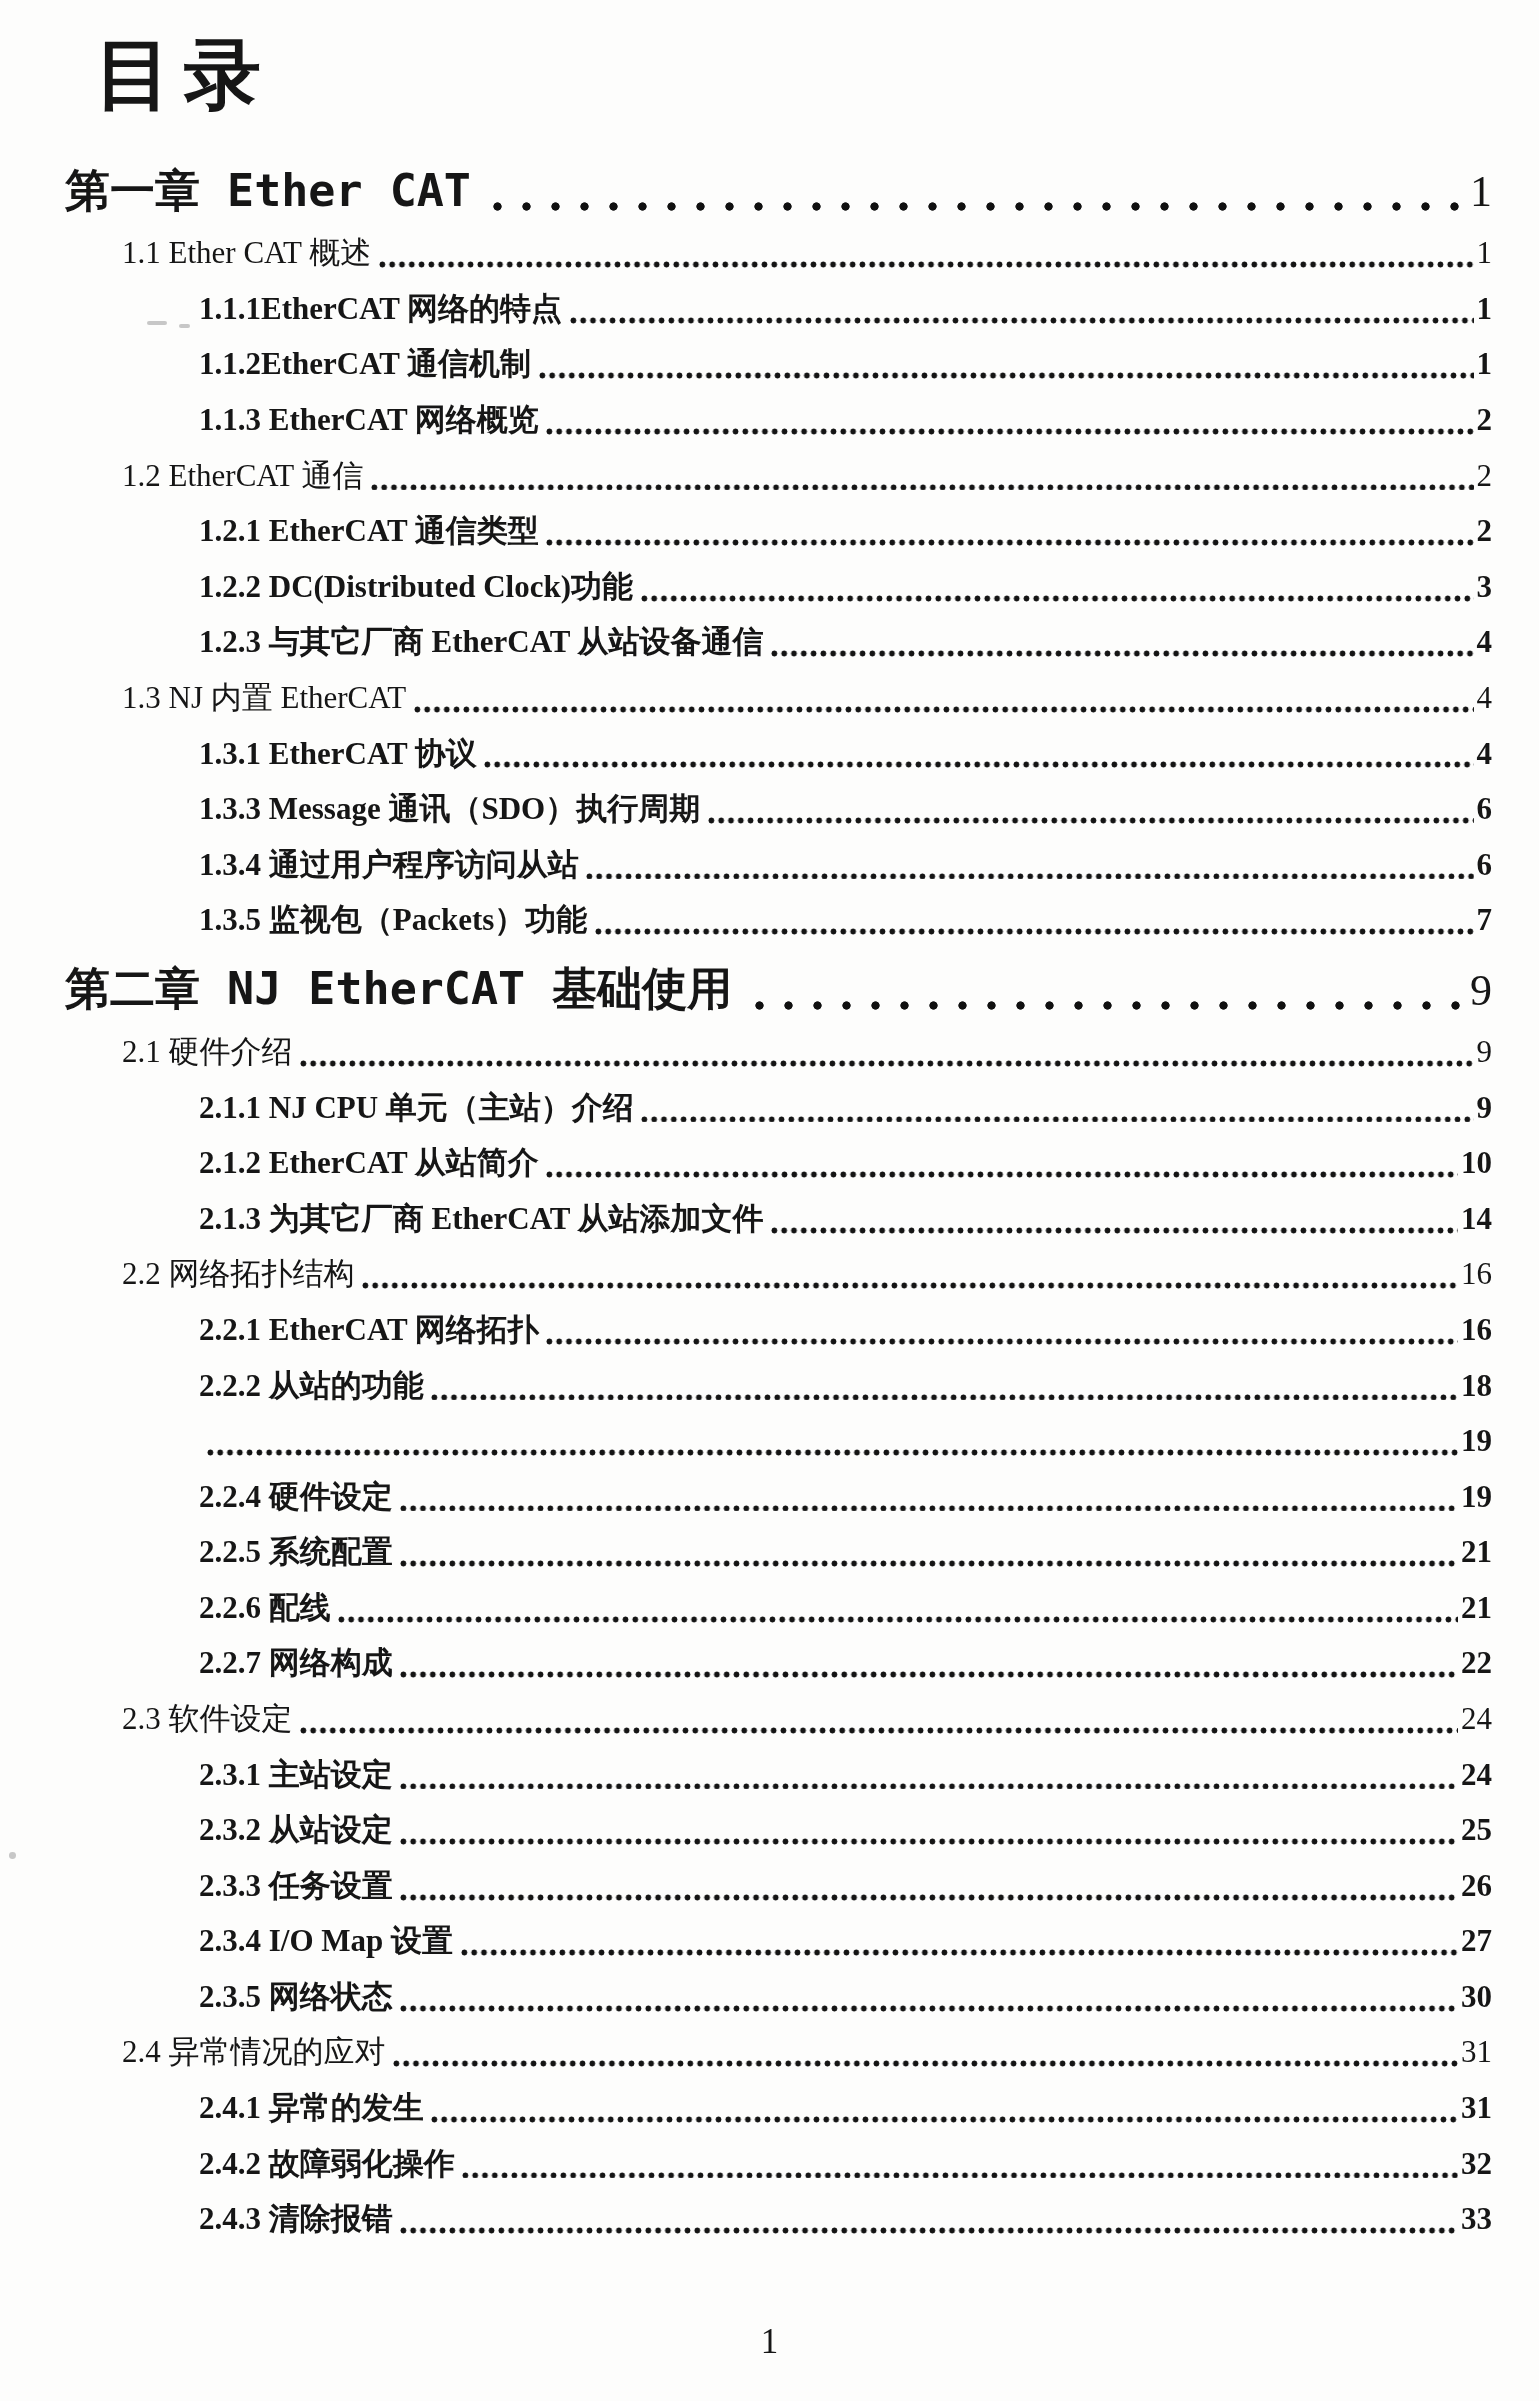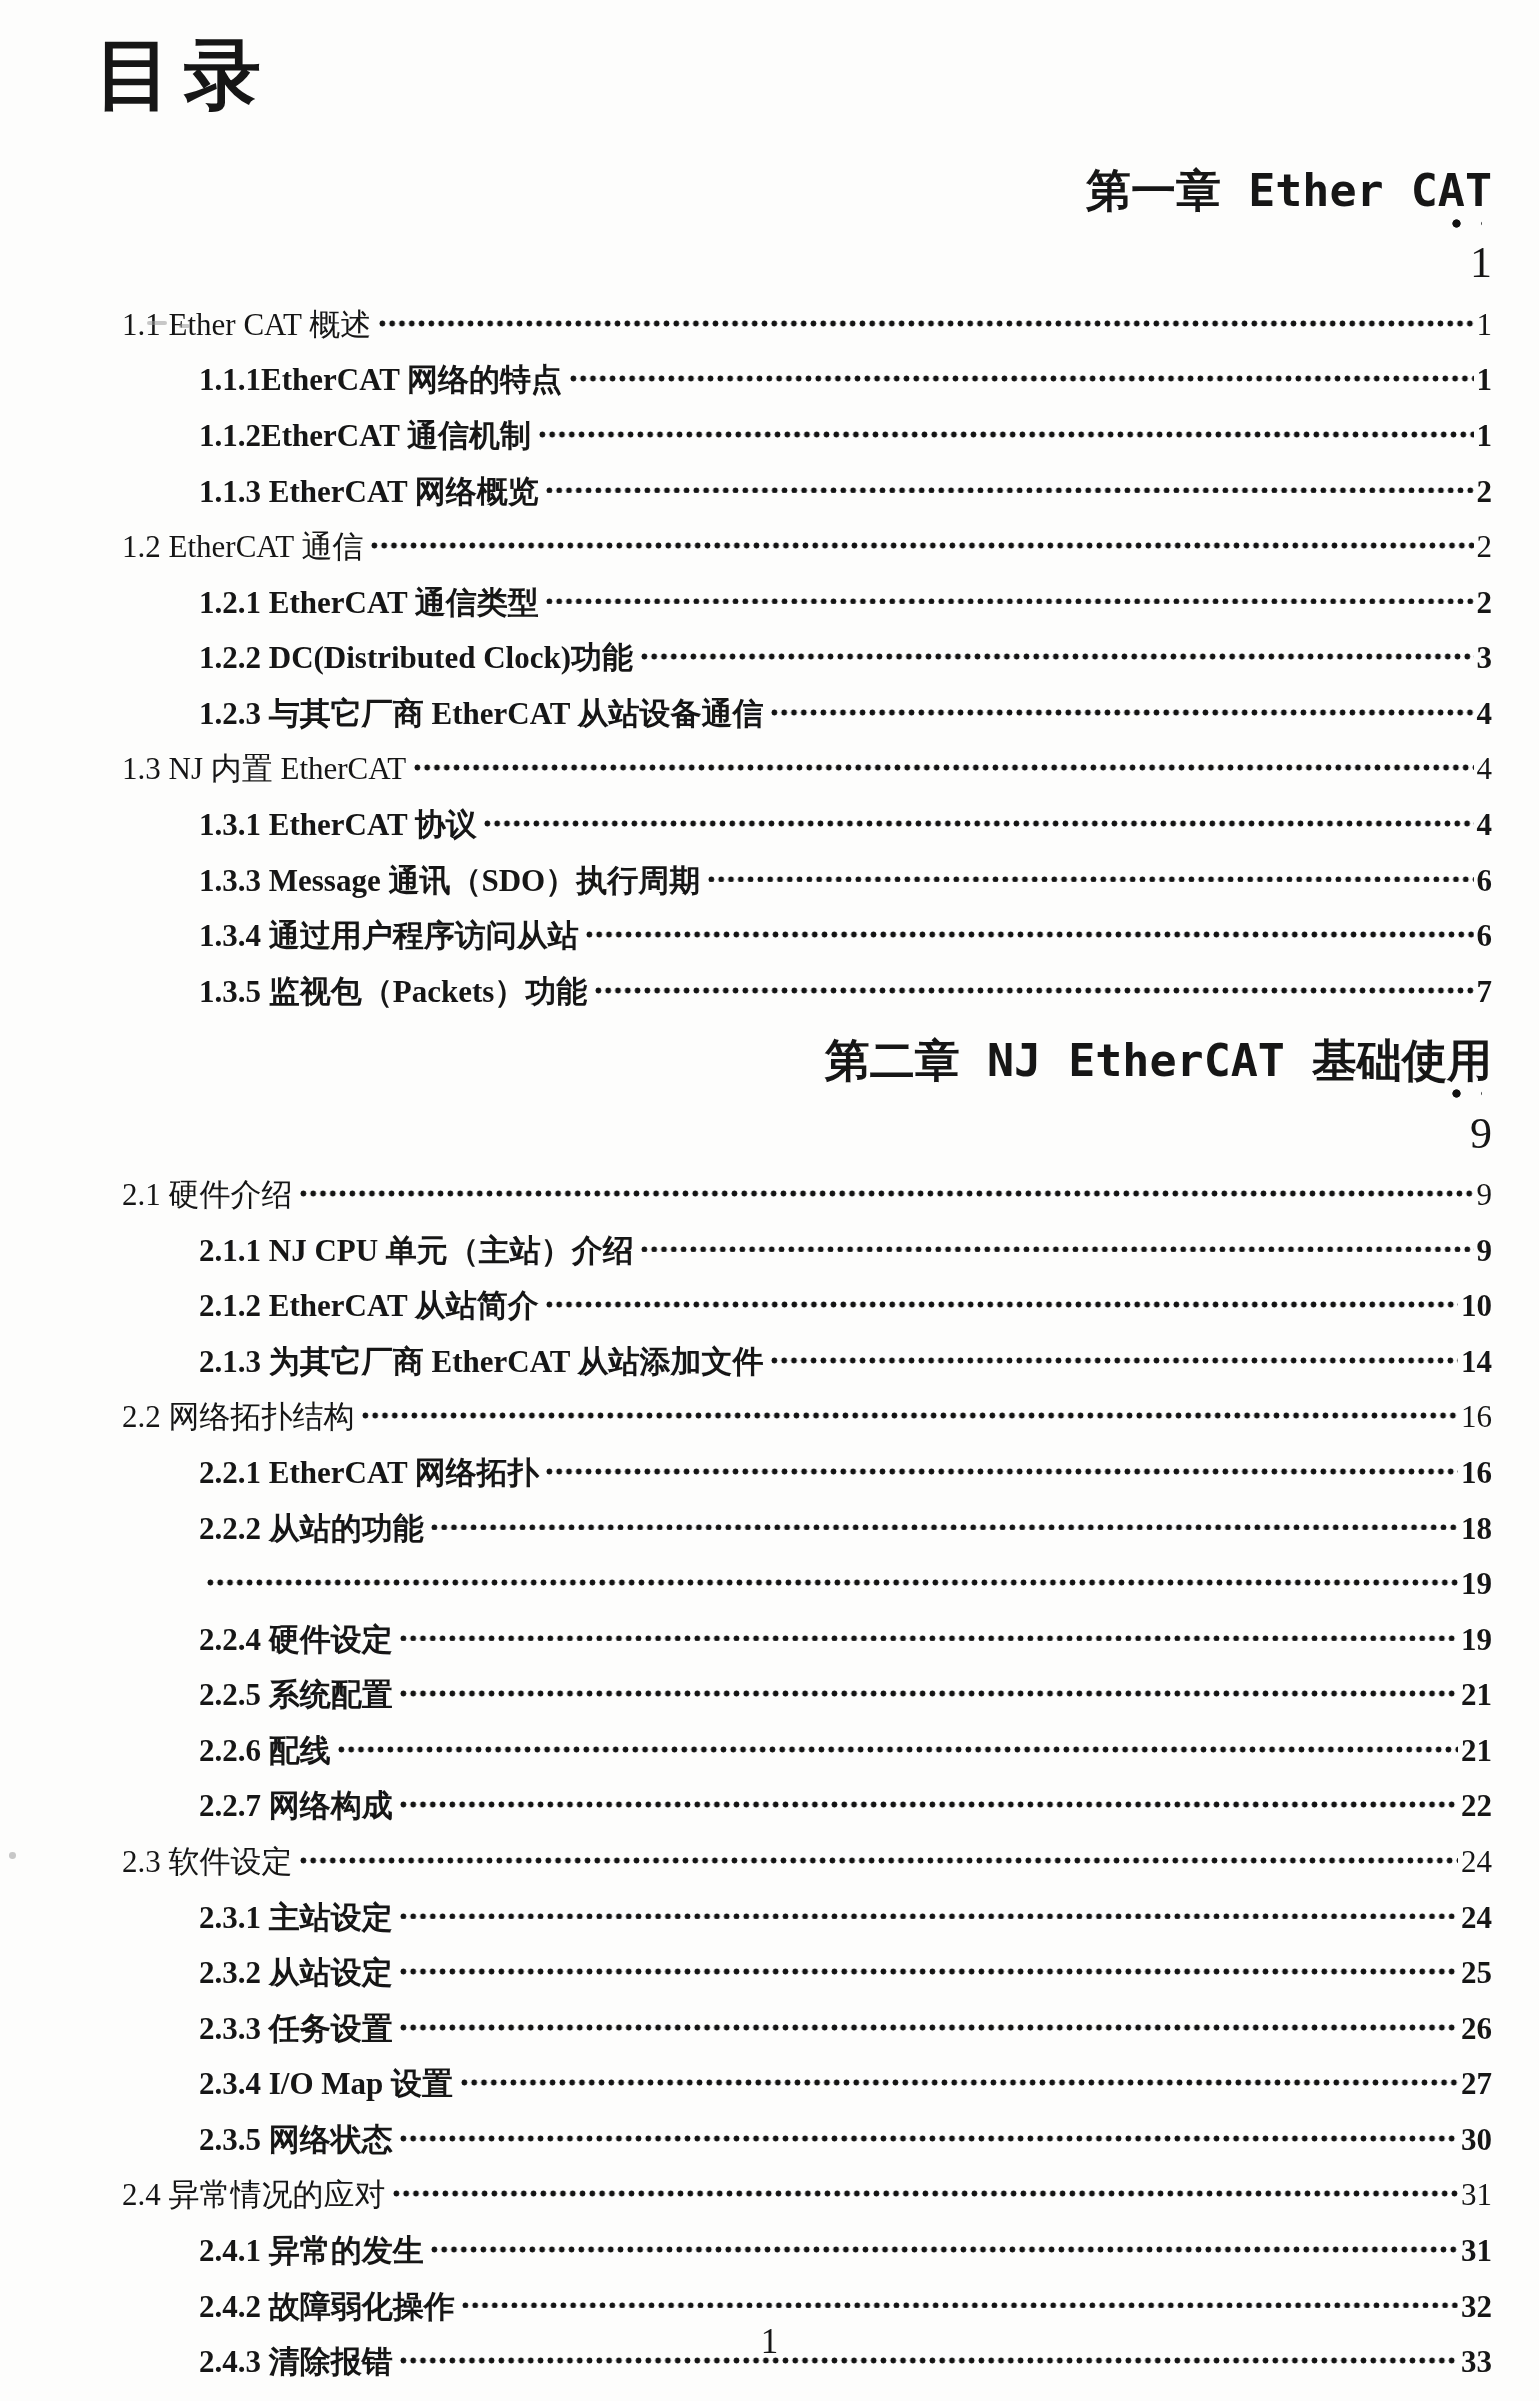--- a/index.html
+++ b/index.html
@@ -36,42 +36,40 @@
   .pagenum { white-space: nowrap; }
   .leader { flex: 1 1 auto; min-width: 30px; }
 
   
   .chapter-row {
     font-family: "DejaVu Sans Mono", "DejaVu Sans", "Liberation Sans", sans-serif;
     font-weight: bold;
     font-size: 45px;
     line-height: 1.25;
     margin: 22.5px 0 16.5px 0;
-    flex-direction: column;
   }
   .chapter-row .leader {
     height: 9px;
     margin: 0 10.5px 7.5px 22.5px;
     background-image: radial-gradient(circle at 4.5px 4.5px, #101010 3.8px, rgba(0,0,0,0) 4.5px);
     background-size: 29px 9px;
     background-repeat: repeat-x;
     background-position: left bottom;
   }
   .chapter-row .pagenum {
     font-family: "Liberation Serif", "DejaVu Serif", serif;
     font-weight: 400;
     font-size: 44px;
   }
 
   
   .entry-row {
     font-size: 31px;
     line-height: 1.18;
     margin-bottom: 19px;
-    align-items: center;
   }
   .entry-row .leader {
     height: 6.8px;
     margin: 0 3px 3.8px 7.5px;
     background-image: radial-gradient(circle at 3.4px 3.4px, #141414 2.6px, rgba(0,0,0,0) 3.2px);
     background-size: 9.8px 6.8px;
     background-repeat: repeat-x;
     background-position: left bottom;
   }
   .entry-row .pagenum { font-size: 31px; }

